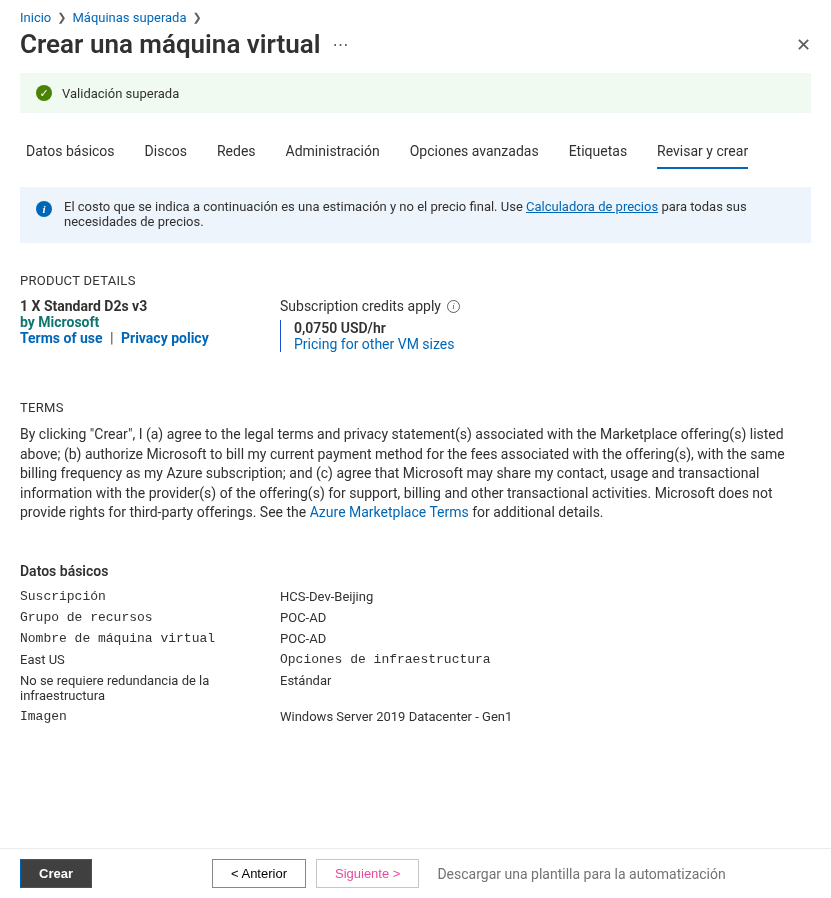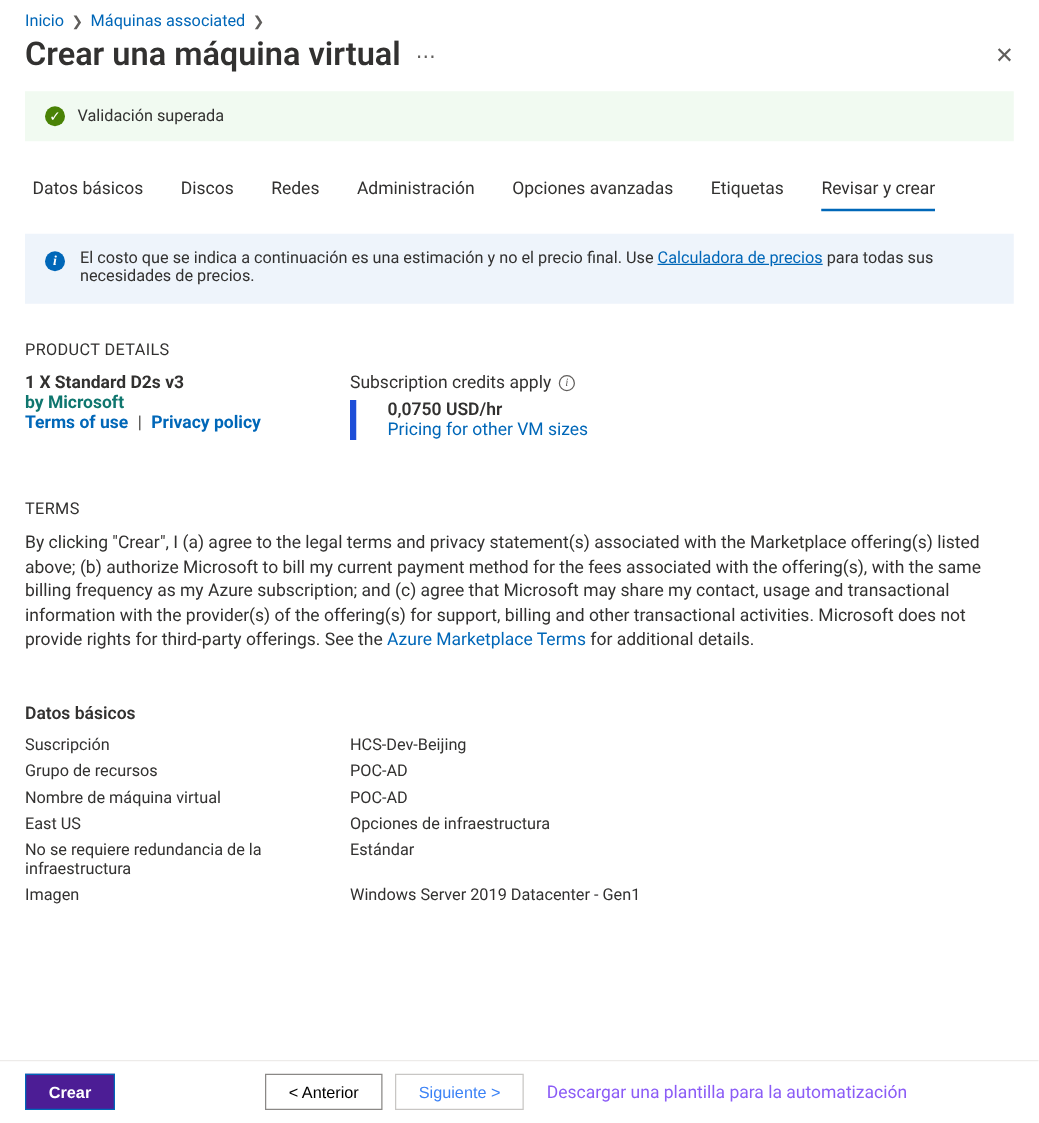--- a/index.html
+++ b/index.html
@@ -81,52 +81,52 @@
   .prod-col { font-size: 14px; }
   .prod-col .muted { color: #0f766e; }
   .prod-col a { color: #0067b8; text-decoration: none; }
   .pipe { color: #605e5c; margin: 0 4px; }
   .credits { font-size: 14px; margin-bottom: 6px; display: flex; align-items: center; gap: 6px; }
   .oinfo {
     width: 13px; height: 13px; border: 1px solid #605e5c; border-radius: 50%;
     display: inline-flex; align-items: center; justify-content: center;
     font-size: 9px; color: #605e5c; font-family: Georgia, serif; font-style: italic;
   }
-  .price-block { border-left: 5px solid #1d4ed8; padding-left: 25px; }
+  .price-block { border-left: 1px solid #1d4ed8; padding-left: 13px; }
   .price { font-weight: 600; font-size: 14px; }
   .terms-p { font-size: 14px; line-height: 1.4; margin: 6px 0 0 0; }
   .terms-p a { color: #0067b8; text-decoration: none; }
   .basics-h { font-size: 14px; font-weight: 600; margin: 40px 0 10px 0; }
   .kv { display: grid; grid-template-columns: 250px 1fr; gap: 6px 10px; font-size: 13px; color: #323130; }
-  .kv .k { color: #323130; }
+  .kv .k { color: #323130; font-family: Liberation Mono, monospace; }
   .footer {
     flex: 0 0 auto;
     border-top: 1px solid #edebe9;
     padding: 10px 20px;
     display: flex; align-items: center; gap: 10px;
     background: #fff;
   }
   .btn { font-size: 13px; padding: 6px 18px; border: 1px solid #8a8886; background: #fff; cursor: pointer; }
-  .btn.primary { background: #4c1d95; color: #fff; border-color: #0067b8; font-weight: 600; }
-  .btn.disabled { color: #3b82f6; border-color: #c8c6c4; cursor: not-allowed; }
-  .footer a { color: #8b5cf6; text-decoration: none; font-size: 14px; margin-left: 8px; }
+  .btn.primary { background: #404040; color: #fff; border-color: #0067b8; font-weight: 600; }
+  .btn.disabled { color: #ec4899; border-color: #c8c6c4; cursor: not-allowed; }
+  .footer a { color: #737373; text-decoration: none; font-size: 14px; margin-left: 8px; }
   
   .scroll-body::-webkit-scrollbar { width: 16px; }
   .scroll-body::-webkit-scrollbar-thumb { background: #c1c1c1; border: 3px solid #fff; border-radius: 8px; }
   .scroll-body::-webkit-scrollbar-track { background: #fff; }
 </style>
 </head>
 <body>
 
 <div class="page">
 
   <div class="breadcrumb">
     <a href="#">Inicio</a>
     <span class="chev">❯</span>
-    <a href="#">Máquinas associated</a>
+    <a href="#">Máquinas superada</a>
     <span class="chev">❯</span>
   </div>
 
   <div class="title-row">
     <div style="display:flex;align-items:center;">
       <span class="title">Crear una máquina virtual</span>
       <span class="ellipsis">⋯</span>
     </div>
     <span class="close-x">✕</span>
   </div>

